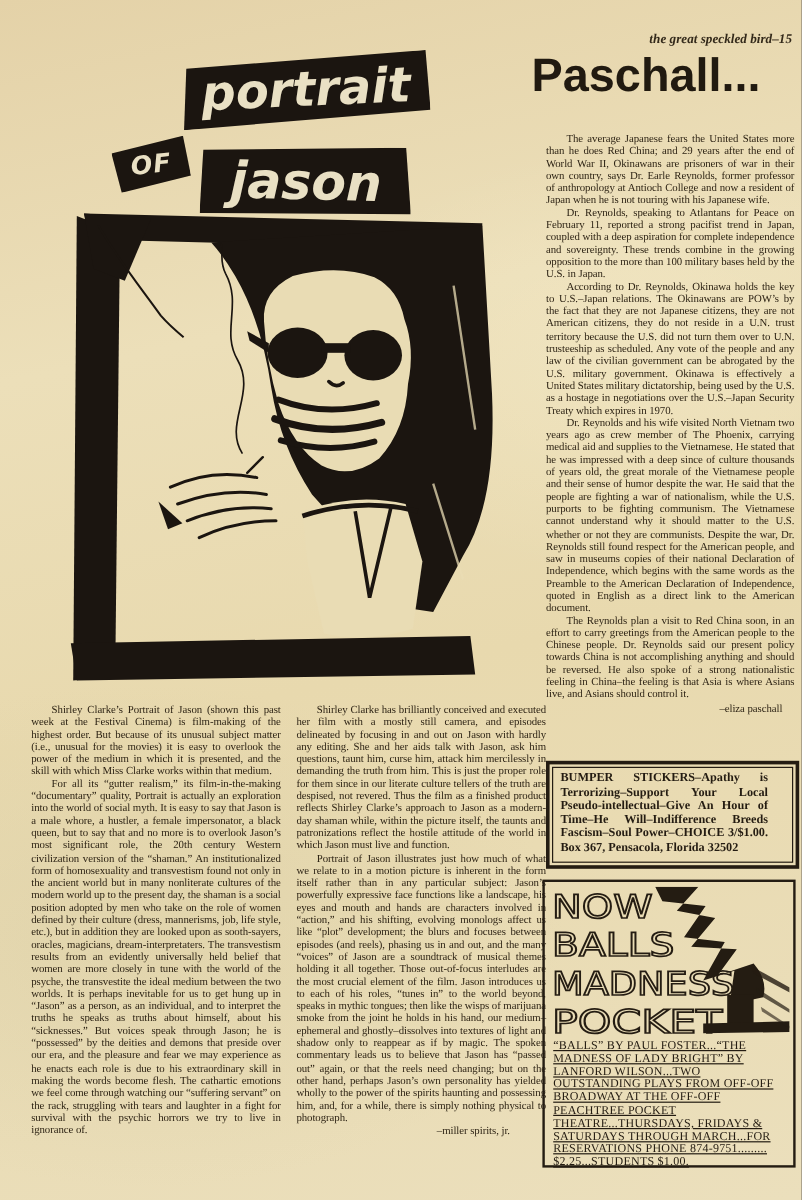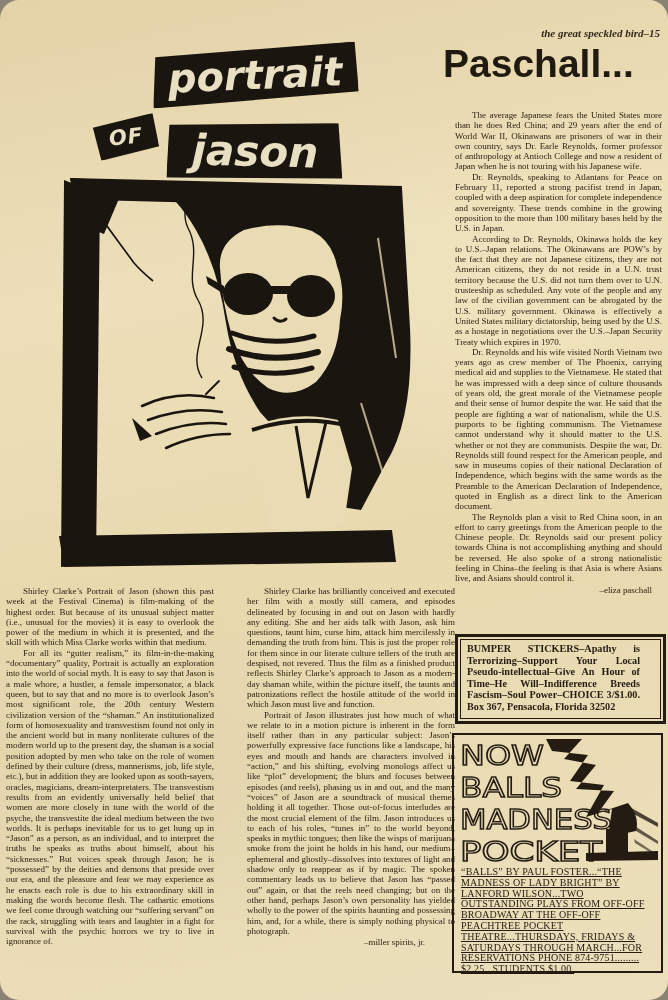--- a/index.html
+++ b/index.html
@@ -4,21 +4,20 @@
 <style>
   html,body{margin:0;padding:0;background:#8a8273;}
   .page{
     position:relative;width:668px;height:1000px;overflow:hidden;margin:0 auto;
     background:
       radial-gradient(ellipse 500px 300px at 18% 78%, rgba(210,200,160,.35), rgba(210,200,160,0) 70%),
       radial-gradient(ellipse 400px 260px at 80% 30%, rgba(255,248,220,.25), rgba(255,248,220,0) 70%),
       linear-gradient(168deg,#e4d2a8 0%, #ecdfb9 28%, #e8d9ae 55%, #ebdfbc 100%);
     color:#2b2216;
     font-family:"Liberation Serif", serif;
-    border-radius:19px;
   }
   
   .masthead{
     position:absolute;top:27px;right:8px;
     font-size:11px;font-style:italic;font-weight:bold;color:#33291a;
   }
   
   .title-box{
     position:absolute;background:#1b1510;display:flex;align-items:center;justify-content:center;
     color:#e9e0c4;font-family:"DejaVu Sans",sans-serif;font-weight:bold;font-style:italic;
@@ -30,21 +29,21 @@
   .box-jason{left:167px;top:121px;width:176px;height:60px;transform:rotate(1.5deg);
     clip-path:polygon(1% 10%, 97% 0, 100% 92%, 0 98%);font-size:42px;}
   
   .illustration{position:absolute;left:56px;top:168px;width:372px;height:412px;}
   
   .newscol{
     position:absolute;font-size:9px;line-height:10.3px;letter-spacing:-0.05px;
     text-align:justify;color:#2e2415;
   }
   .newscol p{margin:0;text-indent:17px;}
-  .col1{left:6px;top:586px;width:208px;}
+  .col1{left:26px;top:586px;width:208px;}
   .col2{left:247px;top:586px;width:208px;}
   .byline{text-indent:0 !important;text-align:right;padding-right:30px;margin-top:1px !important;}
   .byline.center{padding-right:10px;}
   
   .paschall-title{
     position:absolute;left:443px;top:42px;margin:0;
     font-family:Liberation Sans, sans-serif;font-weight:bold;font-size:39px;color:#211a10;
     letter-spacing:0px;white-space:nowrap;
   }
   .paschall-body{position:absolute;left:455px;top:110px;width:207px;}

